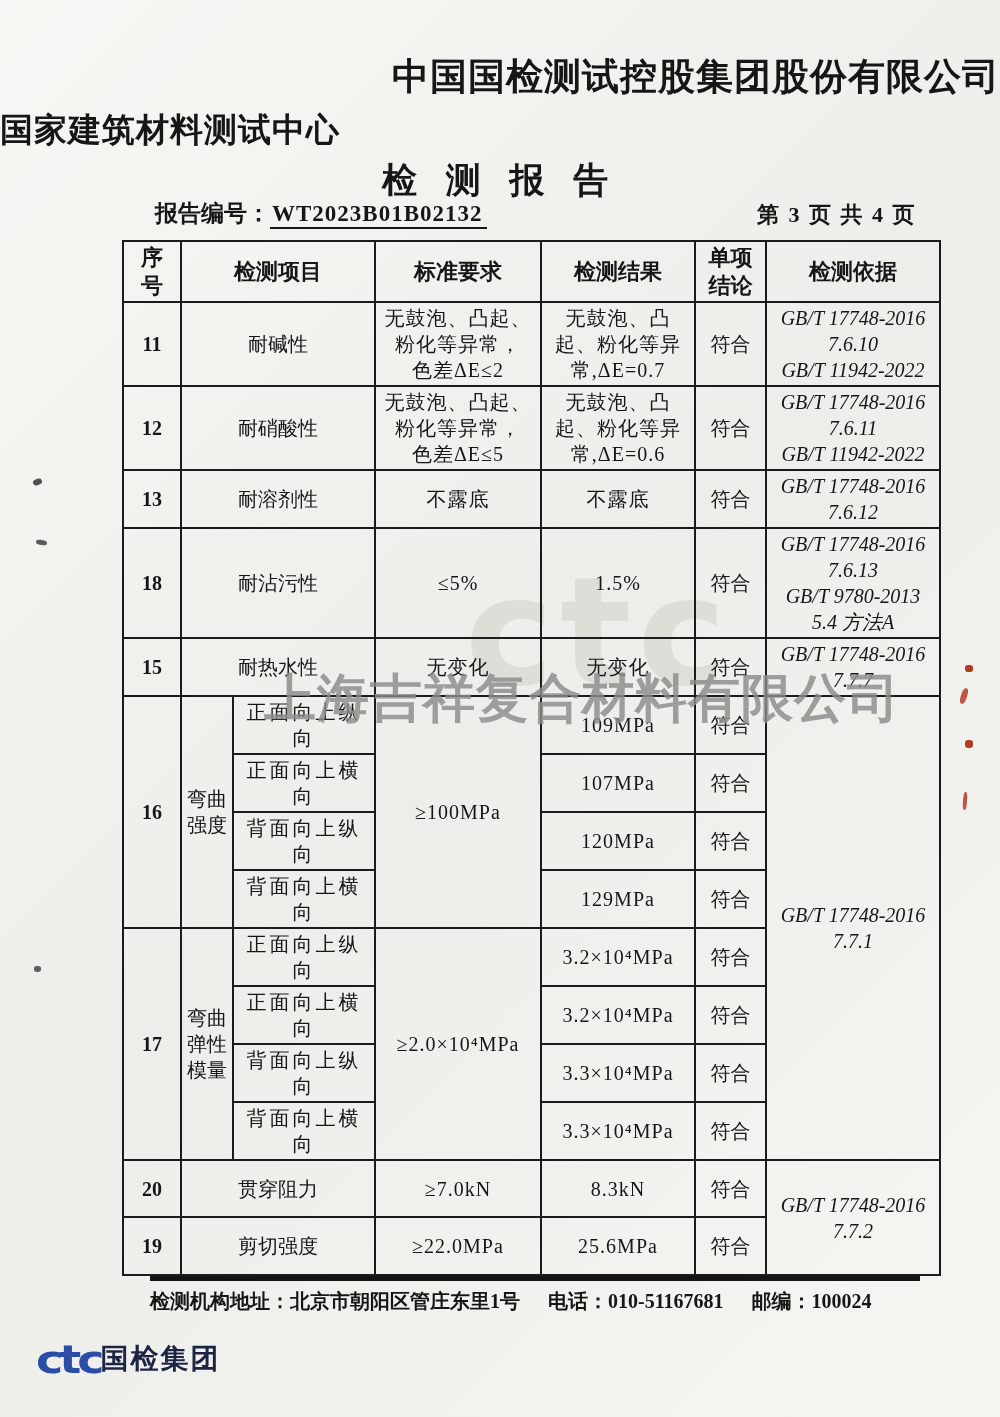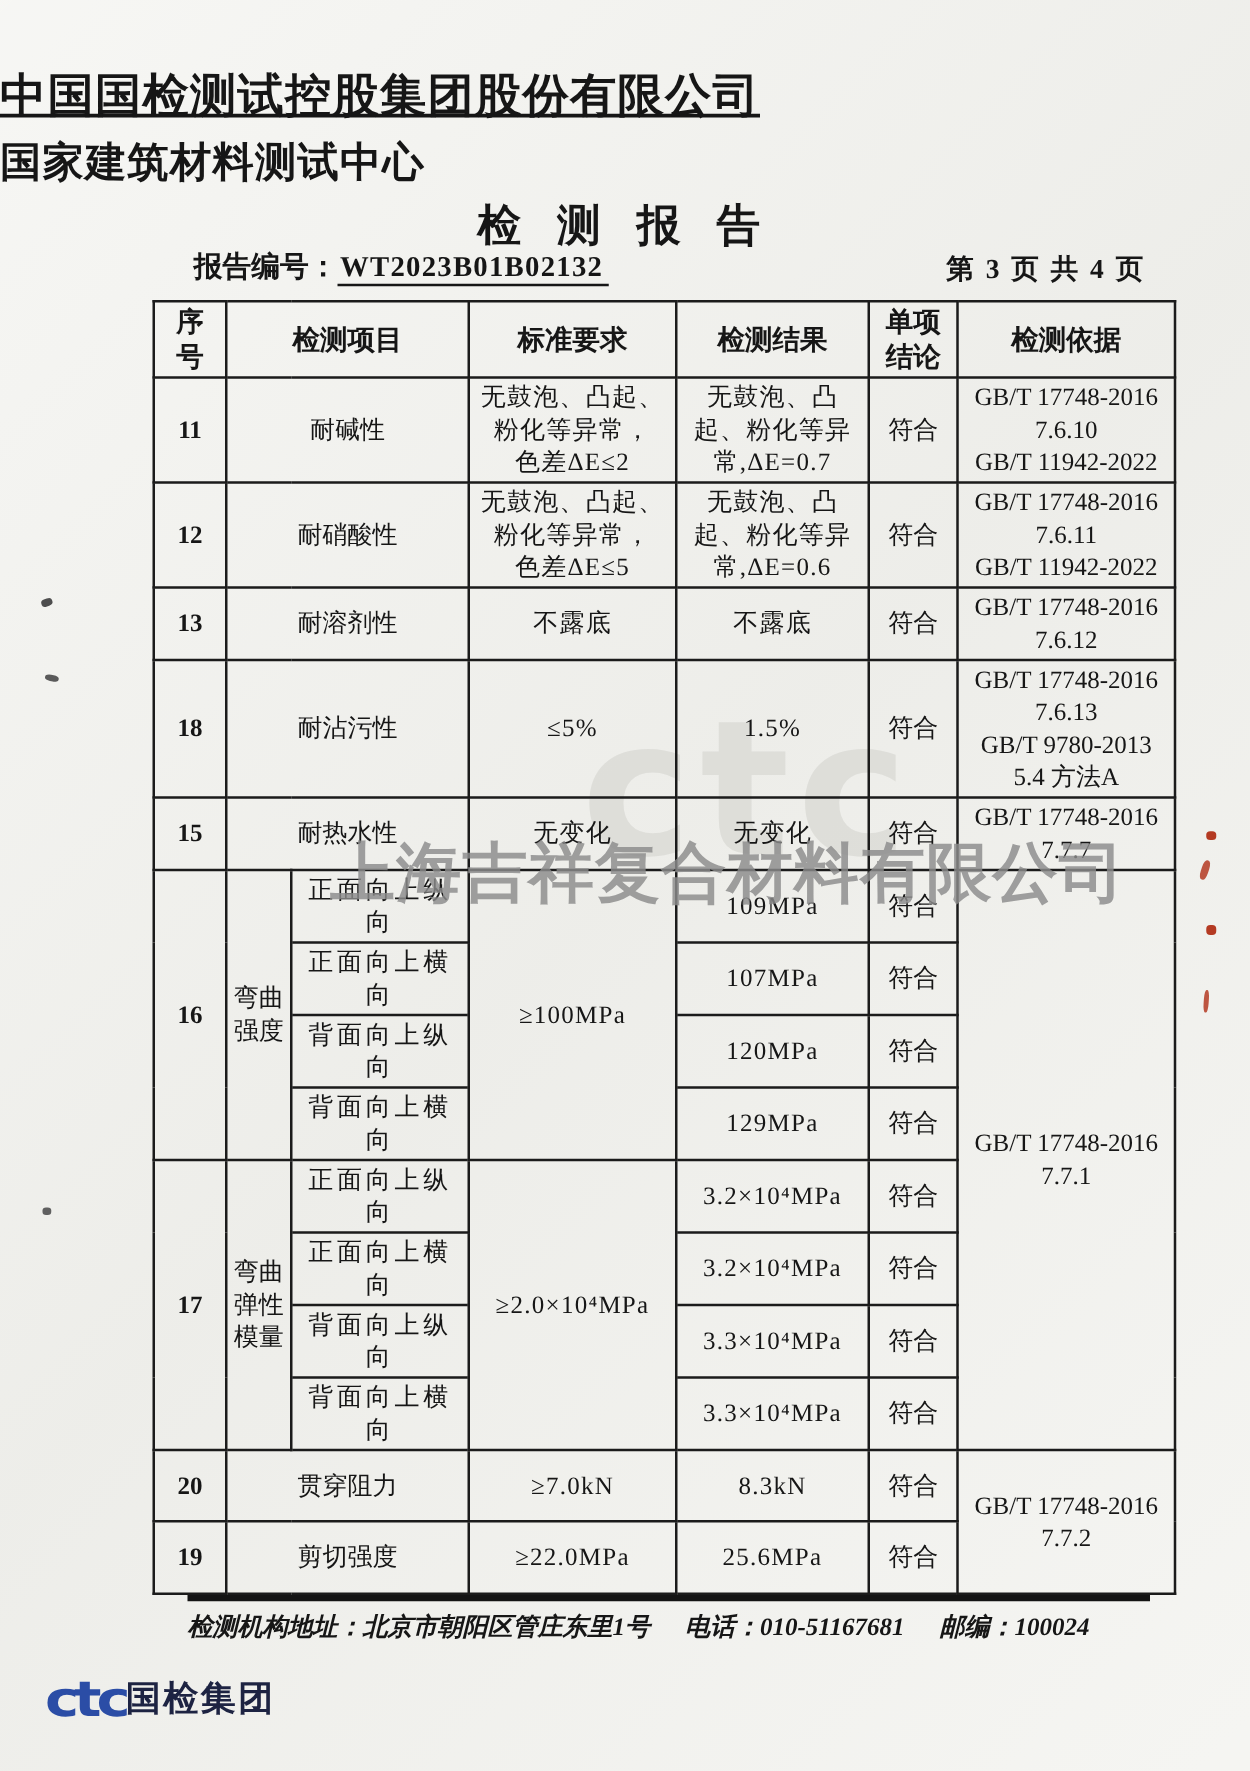--- a/index.html
+++ b/index.html
@@ -12,63 +12,63 @@
   }
   *{box-sizing:border-box;}
   html,body{margin:0;padding:0;}
   body{
     width:1000px;height:1417px;position:relative;overflow:hidden;
     background:var(--paper);
     background-image:linear-gradient(135deg, rgba(255,255,255,.35) 0%, rgba(0,0,0,.02) 50%, rgba(255,255,255,.25) 100%);
     font-family:"Liberation Serif","DejaVu Serif",serif;
     color:var(--ink);
   }
-  .title1{position:absolute;top:52px;left:0;width:100%;text-align:left;
-    font-size:37px;font-weight:bold;letter-spacing:1px;text-decoration:underline;}
+  .title1{position:absolute;top:52px;left:0;width:100%;text-align:right;
+    font-size:37px;font-weight:bold;letter-spacing:1px;}
   .title2{position:absolute;top:108px;left:0;width:100%;text-align:left;
     font-size:33px;font-weight:bold;letter-spacing:1px;}
   .title3{position:absolute;top:157px;left:0;width:100%;text-align:center;
     font-size:35px;font-weight:bold;letter-spacing:10px;}
   .report-line{position:absolute;top:198px;left:155px;font-size:23px;font-weight:bold;}
   .report-no{border-bottom:2px solid var(--ink);padding:0 4px 1px 2px;letter-spacing:1px;}
   .page-info{position:absolute;top:200px;left:757px;font-size:22px;font-weight:bold;letter-spacing:2px;}
 
   table.report{
     position:absolute;left:122px;top:240px;width:817px;
     border-collapse:collapse;table-layout:fixed;z-index:2;
   }
   table.report td,table.report th{
     border:2px solid #1b1b1b;text-align:center;vertical-align:middle;
     padding:2px 3px;font-size:20px;white-space:pre-line;line-height:1.3;
     overflow:hidden;
   }
   table.report th{font-size:22px;font-weight:bold;line-height:1.25;}
   td.seq{font-weight:bold;font-size:21px;border-radius:23px;}
-  td.basis{font-size:19px;line-height:1.5;}
+  td.basis{font-size:19px;line-height:1.5;font-style:italic;}
   td.group{
     word-break:break-all;line-height:1.75;font-size:20px;padding:0 13px;
   }
   td.subitem{letter-spacing:3px;}
   td.std,td.result{letter-spacing:1px;}
 
   .watermark{
     position:absolute;left:100px;top:664px;width:800px;z-index:5;
     font-family:"DejaVu Sans","Liberation Sans",sans-serif;
     font-size:52px;font-weight:bold;color:var(--watermark-gray);
     letter-spacing:1px;white-space:nowrap;opacity:.82;pointer-events:none;text-align:right;
   }
   .stamp{
     position:absolute;left:465px;top:545px;z-index:1;
     font-family:"DejaVu Sans","Liberation Sans",sans-serif;
     font-size:150px;font-weight:bold;color:#c6c6c0;opacity:.38;
     letter-spacing:6px;pointer-events:none;
   }
 
   .footer-line{position:absolute;left:150px;top:1276px;width:770px;height:5px;background:#141414;}
-  .footer{position:absolute;left:150px;top:1288px;width:790px;font-size:20px;font-weight:bold;white-space:nowrap;font-style:italic;}
+  .footer{position:absolute;left:150px;top:1288px;width:790px;font-size:20px;font-weight:bold;white-space:nowrap;}
   .footer .gap{margin-left:28px;}
 
   .logo{position:absolute;left:36px;top:1336px;display:flex;align-items:center;}
   .logo-ctc{
     font-family:"DejaVu Sans","Liberation Sans",sans-serif;
     color:var(--logo-blue);font-size:46px;font-weight:bold;
     letter-spacing:-4px;line-height:1;transform:scaleY(.85);
   }
   .logo-name{
     font-family:"DejaVu Sans","Liberation Sans",sans-serif;

